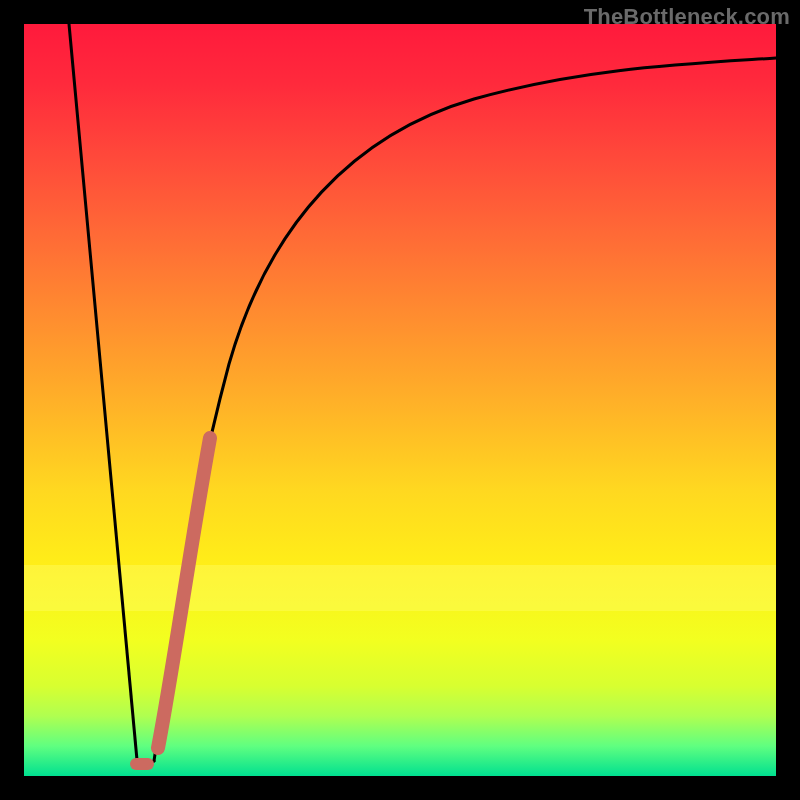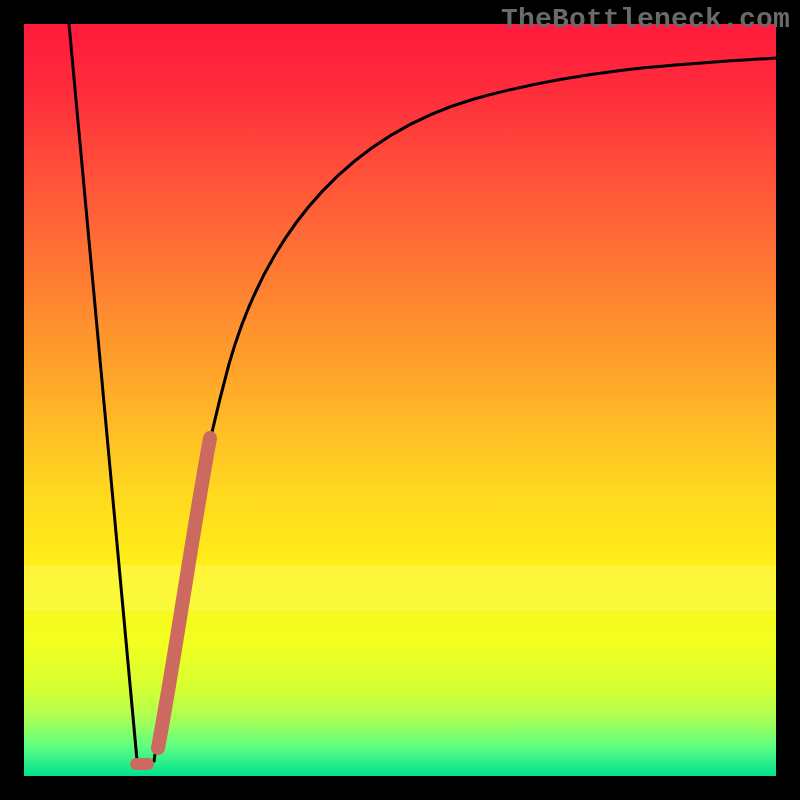--- a/index.html
+++ b/index.html
@@ -52,22 +52,22 @@
     left: 0;
     top: 0;
     width: 752px;
     height: 752px;
     overflow: visible;
   }
   .watermark {
     position: absolute;
     top: 4px;
     right: 10px;
-    font-family: Liberation Mono, monospace;
-    font-size: 28px;
+    font-family: Liberation Sans, sans-serif;
+    font-size: 22px;
     font-weight: 600;
     color: #6a6a6a;
     letter-spacing: 0.2px;
     user-select: none;
   }
 </style>
 </head>
 <body>
 
 <div class="frame">

